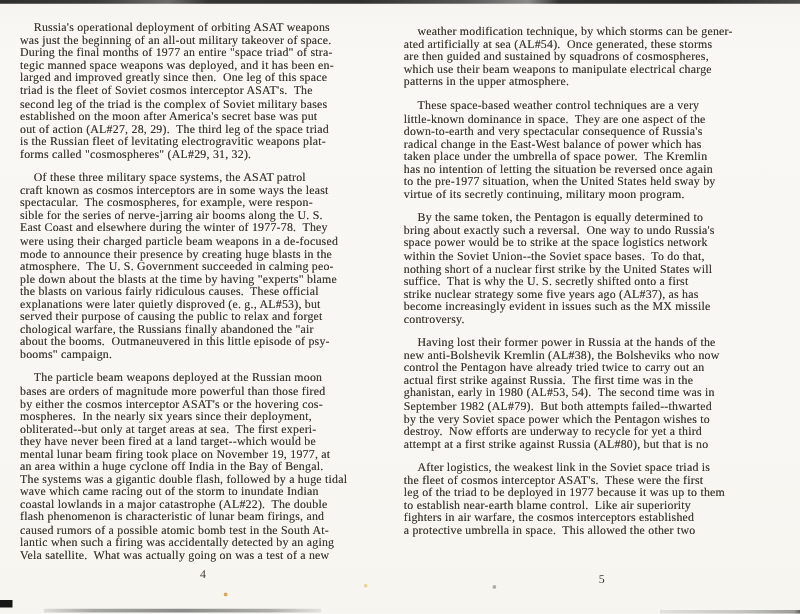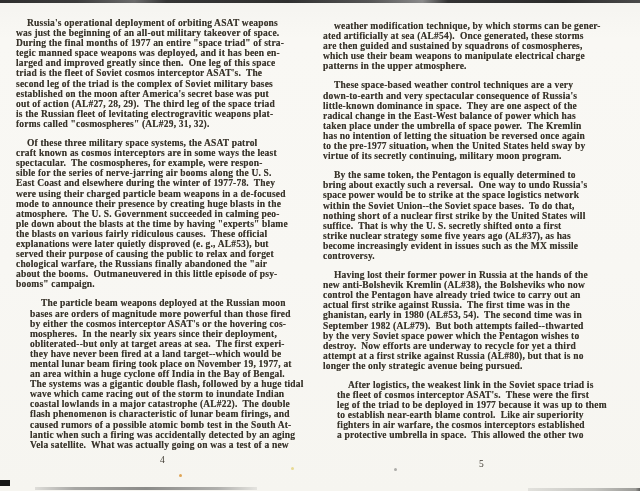--- a/index.html
+++ b/index.html
@@ -27,22 +27,22 @@
     position: absolute;
     width: 293px;
     color: #39342b;
     font-size: 9.5px;
     line-height: 10.1px;
     letter-spacing: 0.18px;
     text-shadow: 0 0 0.35px rgba(55,50,40,0.55);
   }
   .page-left  { left: 16px;  top: 18px; }
   .page-right { left: 323px; top: 21px; }
-  .para { margin: 0 0 9px 0; font-weight: bold; }
-  .para:last-child { margin-bottom: 0; margin-left: 14px; }
+  .para { margin: 0 0 9px 0; }
+  .para:last-child { margin-bottom: 0; }
   .line { white-space: pre; overflow: visible; }
   .line.first { padding-left: 11px; }
   .page-number {
     position: absolute;
     width: 293px;
     text-align: center;
     font-size: 9.5px;
     color: #3d382f;
     letter-spacing: 0.2px;
   }
@@ -134,22 +134,22 @@
 <div class="page-col page-right">
     <div class="para">
       <div class="line first">weather modification technique, by which storms can be gener-</div>
       <div class="line">ated artificially at sea (AL#54).  Once generated, these storms</div>
       <div class="line">are then guided and sustained by squadrons of cosmospheres,</div>
       <div class="line">which use their beam weapons to manipulate electrical charge</div>
       <div class="line">patterns in the upper atmosphere.</div>
     </div>
     <div class="para">
       <div class="line first">These space-based weather control techniques are a very</div>
+      <div class="line">little-known dominance in space.  They are one aspect of the</div>
       <div class="line">down-to-earth and very spectacular consequence of Russia's</div>
-      <div class="line">little-known dominance in space.  They are one aspect of the</div>
       <div class="line">radical change in the East-West balance of power which has</div>
       <div class="line">taken place under the umbrella of space power.  The Kremlin</div>
       <div class="line">has no intention of letting the situation be reversed once again</div>
       <div class="line">to the pre-1977 situation, when the United States held sway by</div>
       <div class="line">virtue of its secretly continuing, military moon program.</div>
     </div>
     <div class="para">
       <div class="line first">By the same token, the Pentagon is equally determined to</div>
       <div class="line">bring about exactly such a reversal.  One way to undo Russia's</div>
       <div class="line">space power would be to strike at the space logistics network</div>
@@ -163,21 +163,20 @@
     <div class="para">
       <div class="line first">Having lost their former power in Russia at the hands of the</div>
       <div class="line">new anti-Bolshevik Kremlin (AL#38), the Bolsheviks who now</div>
       <div class="line">control the Pentagon have already tried twice to carry out an</div>
       <div class="line">actual first strike against Russia.  The first time was in the</div>
       <div class="line">ghanistan, early in 1980 (AL#53, 54).  The second time was in</div>
       <div class="line">September 1982 (AL#79).  But both attempts failed--thwarted</div>
       <div class="line">by the very Soviet space power which the Pentagon wishes to</div>
       <div class="line">destroy.  Now efforts are underway to recycle for yet a third</div>
       <div class="line">attempt at a first strike against Russia (AL#80), but that is no</div>
-      <div class="line">longer the only strategic avenue being pursued.</div>
     </div>
     <div class="para">
       <div class="line first">After logistics, the weakest link in the Soviet space triad is</div>
       <div class="line">the fleet of cosmos interceptor ASAT's.  These were the first</div>
       <div class="line">leg of the triad to be deployed in 1977 because it was up to them</div>
       <div class="line">to establish near-earth blame control.  Like air superiority</div>
       <div class="line">fighters in air warfare, the cosmos interceptors established</div>
       <div class="line">a protective umbrella in space.  This allowed the other two</div>
     </div>
   </div>

